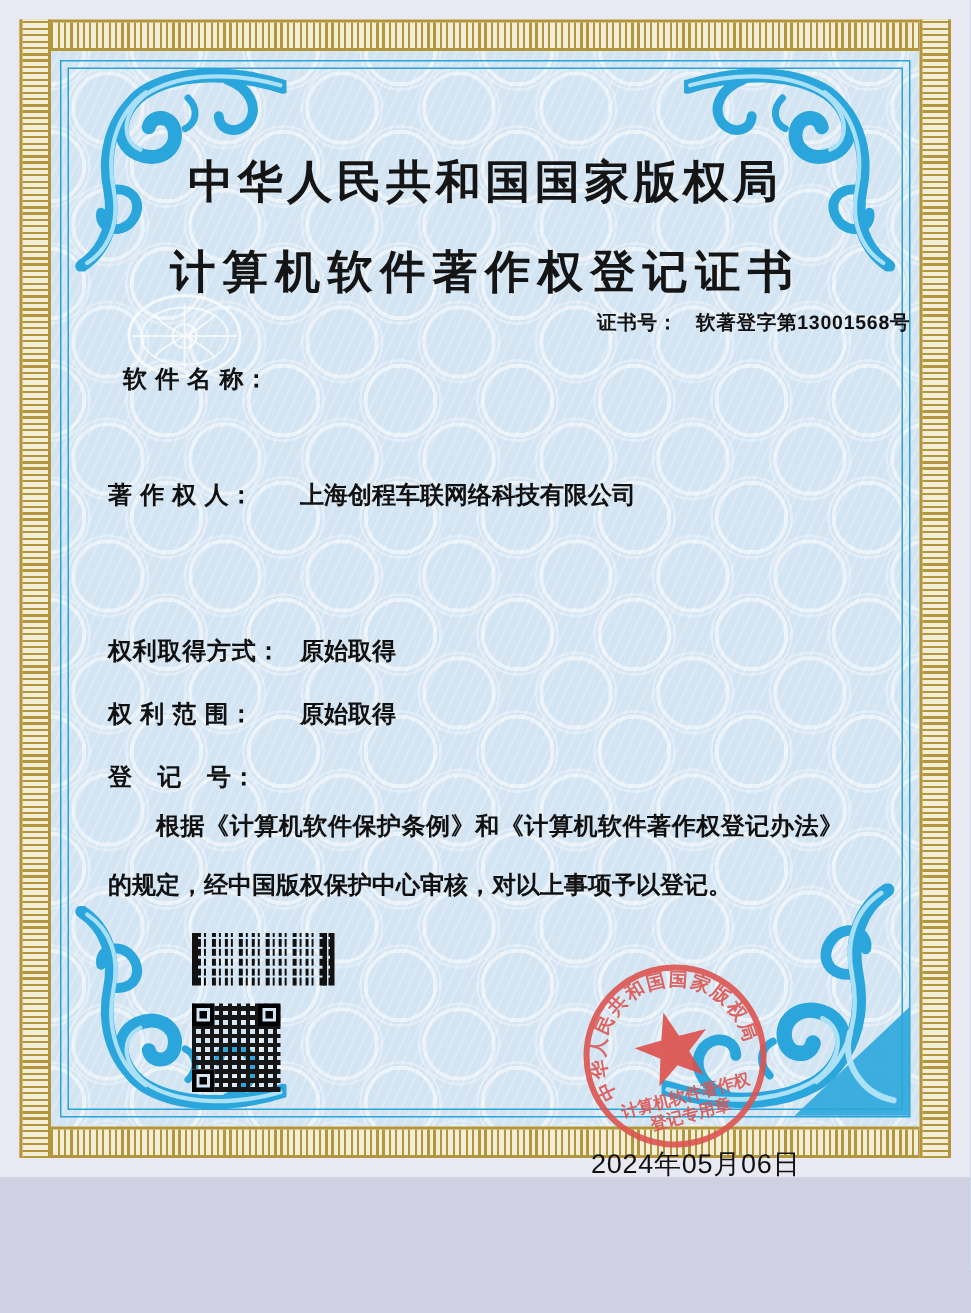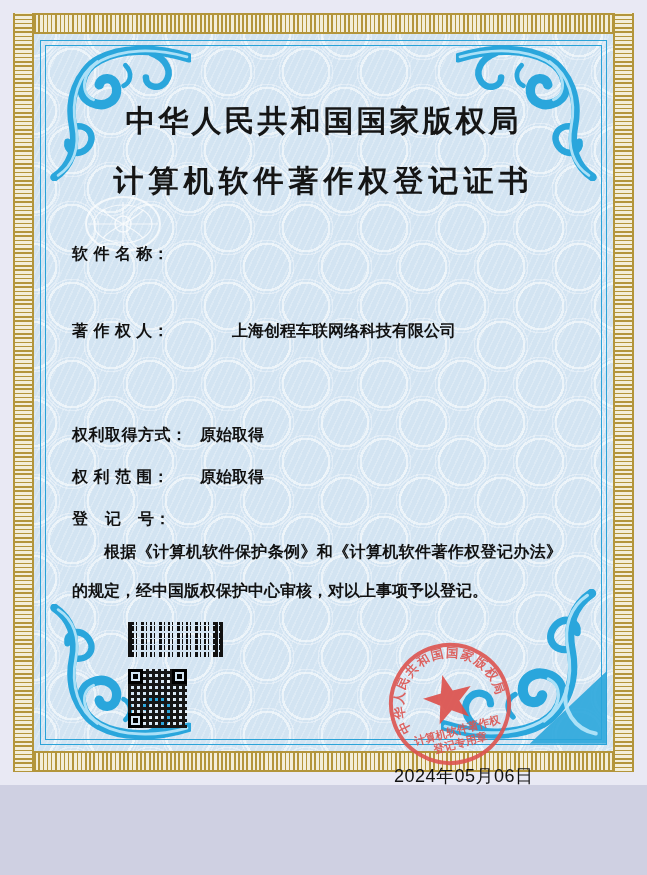--- a/index.html
+++ b/index.html
@@ -48,21 +48,21 @@
   
   .title { position:absolute; left:0; right:0; text-align:center;
            font-family:"Liberation Serif","DejaVu Serif",serif; font-weight:bold;
            font-size:30px; letter-spacing:3px; color:#151515; }
   .title1 { top:101px; }
   .title2 { top:161px; letter-spacing:5px; }
   .certno { position:absolute; left:398px; top:206px; font-size:13px; font-weight:bold; letter-spacing:.5px; }
   .certno .gap { display:inline-block; width:12px; }
   .row { position:absolute; left:72px; display:flex; font-weight:bold; font-size:16px; line-height:21px; }
   .row .label { width:128px; flex:none; letter-spacing:.5px; }
-  .r-name{ top:243px; } .r-owner{ top:320px;gap:32px; }
+  .r-name{ top:243px;margin-left:10px; } .r-owner{ top:320px; }
   .r-acq{ top:424px; } .r-scope{ top:466px; } .r-reg{ top:508px; }
   .statement { position:absolute; left:72px; right:85px; top:532px;
                font-size:16px; font-weight:bold; line-height:39px;
                text-align:justify; text-indent:2em; }
   
   .barcode { position:absolute; left:128px; top:622px; width:95px; height:35px;
     border-left:4px solid #111; border-right:8px double #111;
     background-image:
       repeating-linear-gradient(0deg, rgba(211,228,242,0) 0 5px, #d3e4f2 5px 6.5px),
       repeating-linear-gradient(90deg,#111 0 2px,transparent 2px 4px,#111 4px 5px,transparent 5px 9px,#111 9px 12px,transparent 12px 14px,#111 14px 15px,transparent 15px 18px);
@@ -156,20 +156,23 @@
       <ellipse cx="40" cy="30" rx="37" ry="27" stroke-width="2"></ellipse>
       <ellipse cx="40" cy="30" rx="29" ry="19" stroke-width="1.2"></ellipse>
       <path d="M5 30 H75 M40 8 V52 M20 16 C30 28 50 32 60 44 M60 16 C50 28 30 32 20 44" stroke-width="1.2"></path>
       <circle cx="40" cy="30" r="8" stroke-width="1.5"></circle>
     </g>
   </svg>
 
   <div class="title title1">中华人民共和国国家版权局</div>
   <div class="title title2">计算机软件著作权登记证书</div>
 
+  <div class="certno">
+    <span>证书号：</span><span class="gap"></span><span>软著登字第13001568号</span>
+  </div>
 
   <div class="row r-name">
     <span class="label">软 件 名 称：</span>
   </div>
 
   <div class="row r-owner">
     <span class="label">著 作 权 人：</span>
     <span class="value">上海创程车联网络科技有限公司</span>
   </div>
 

